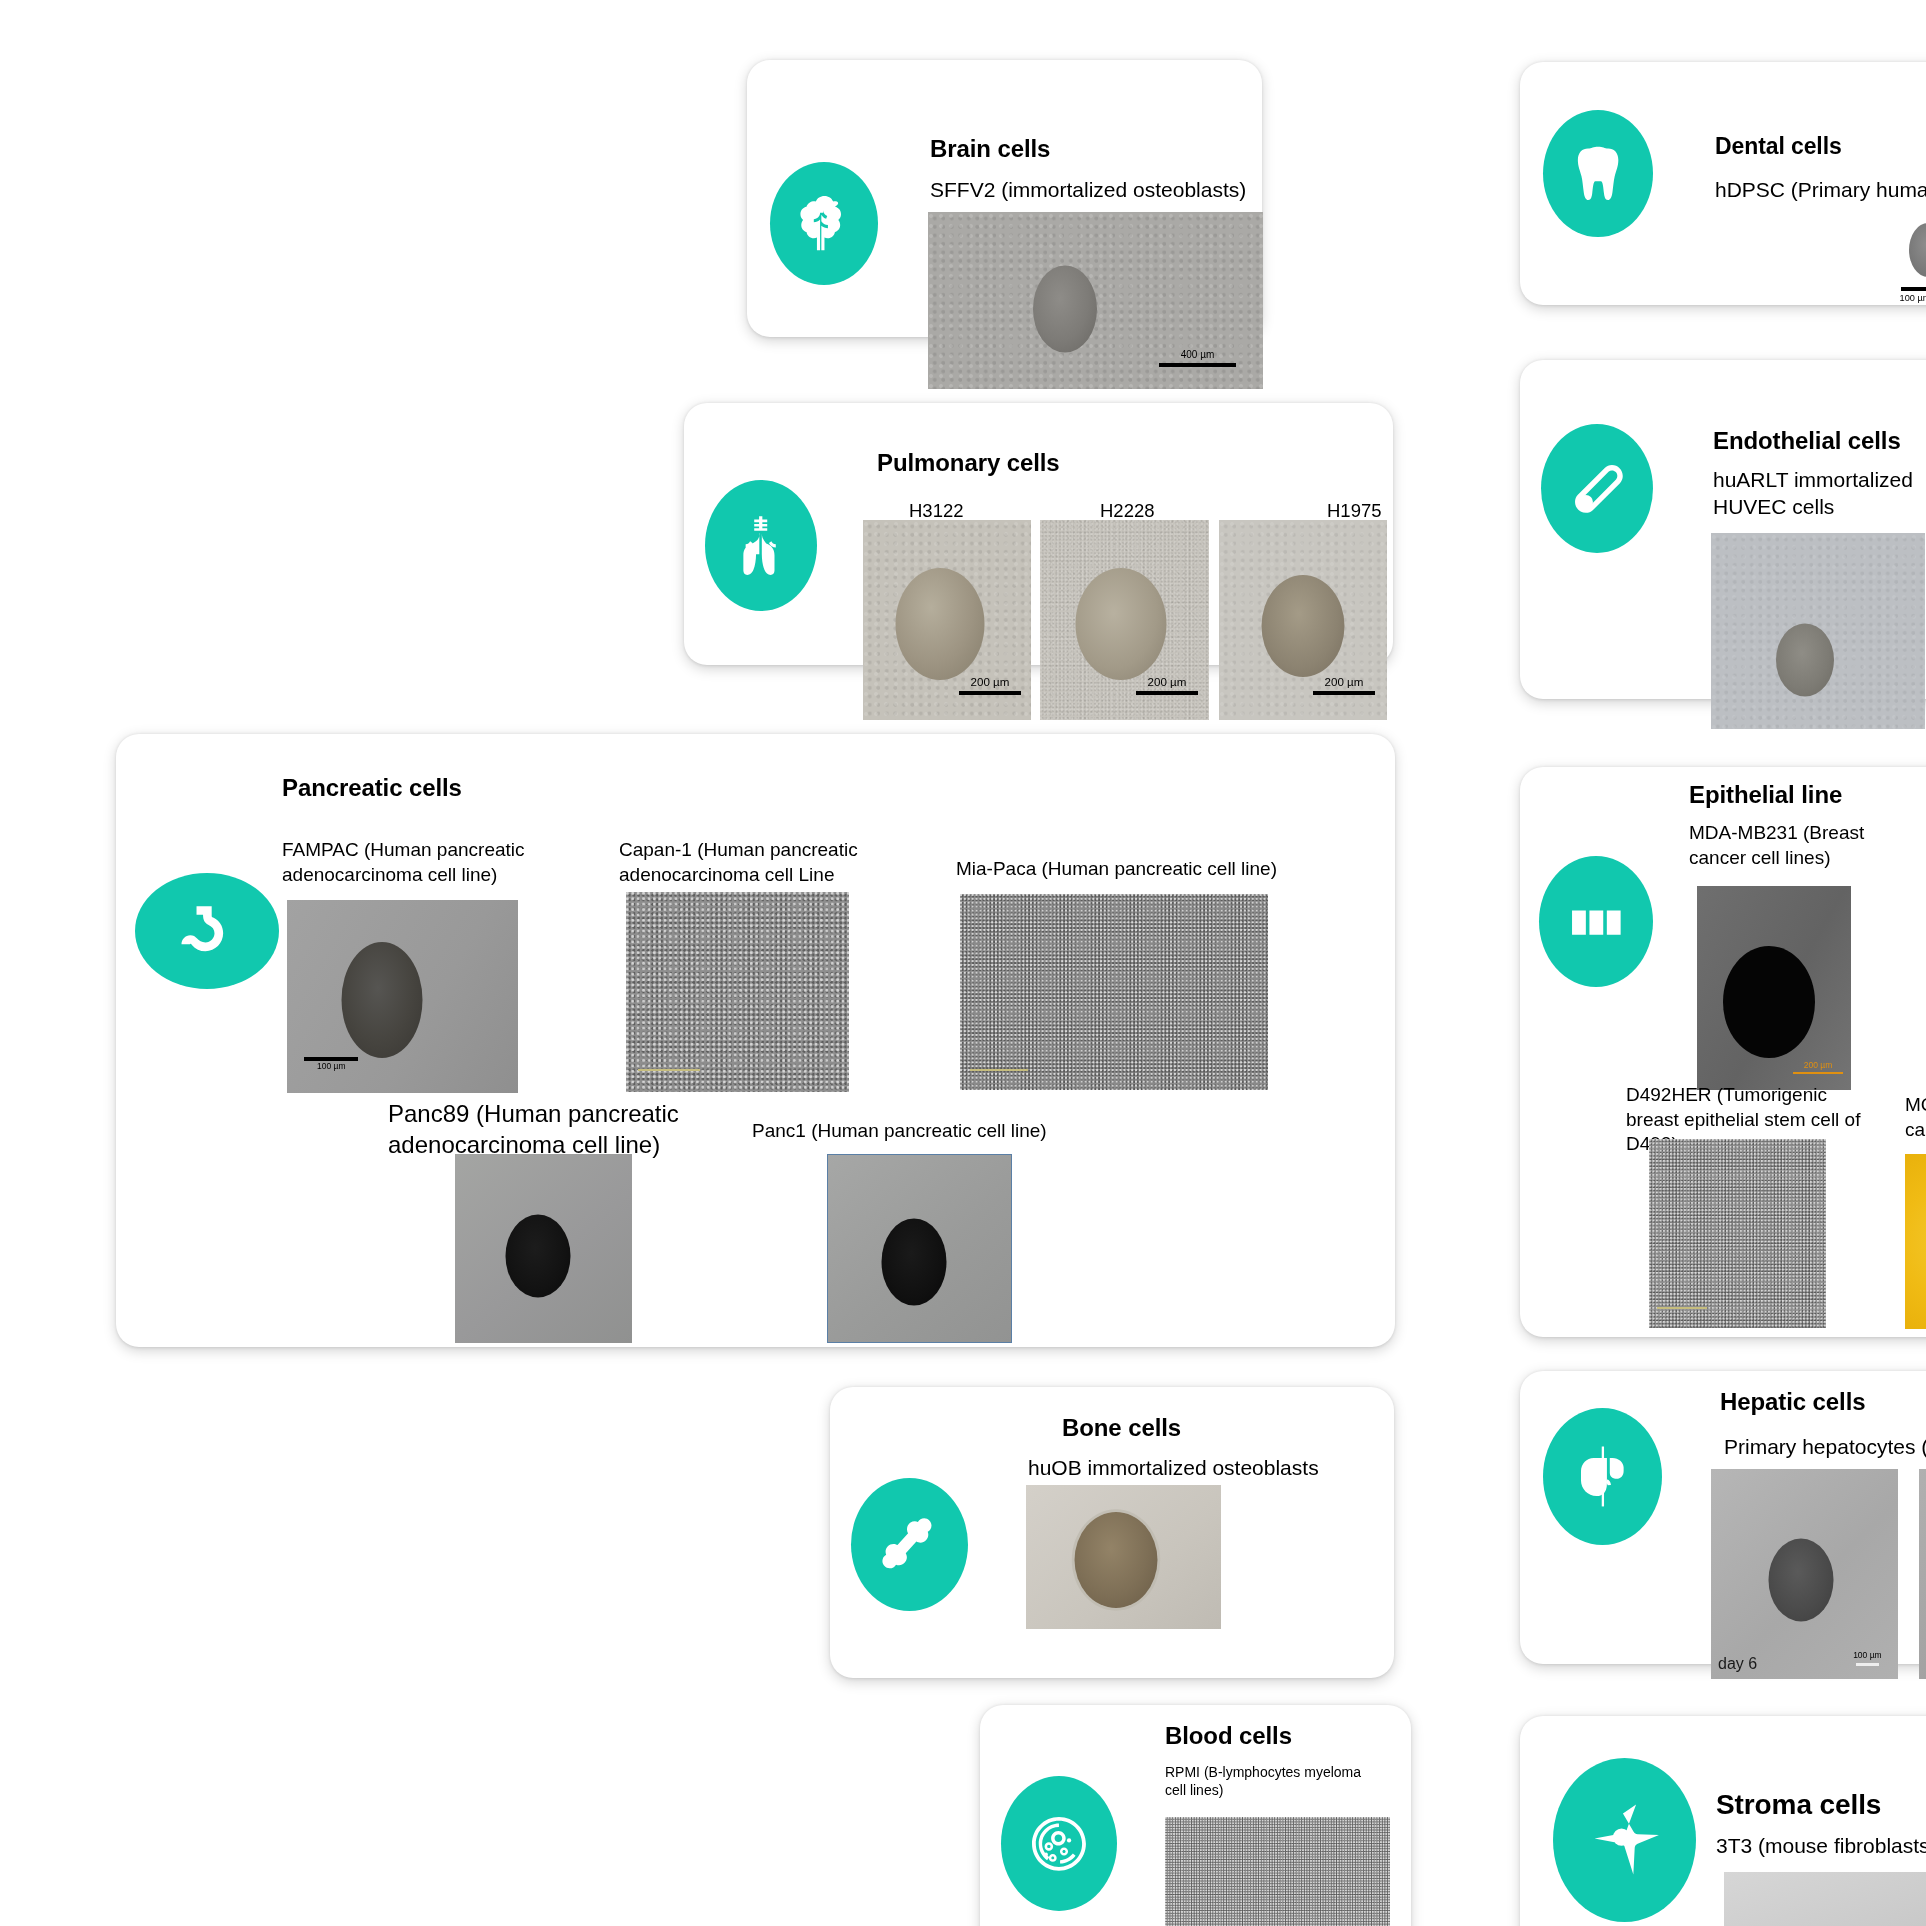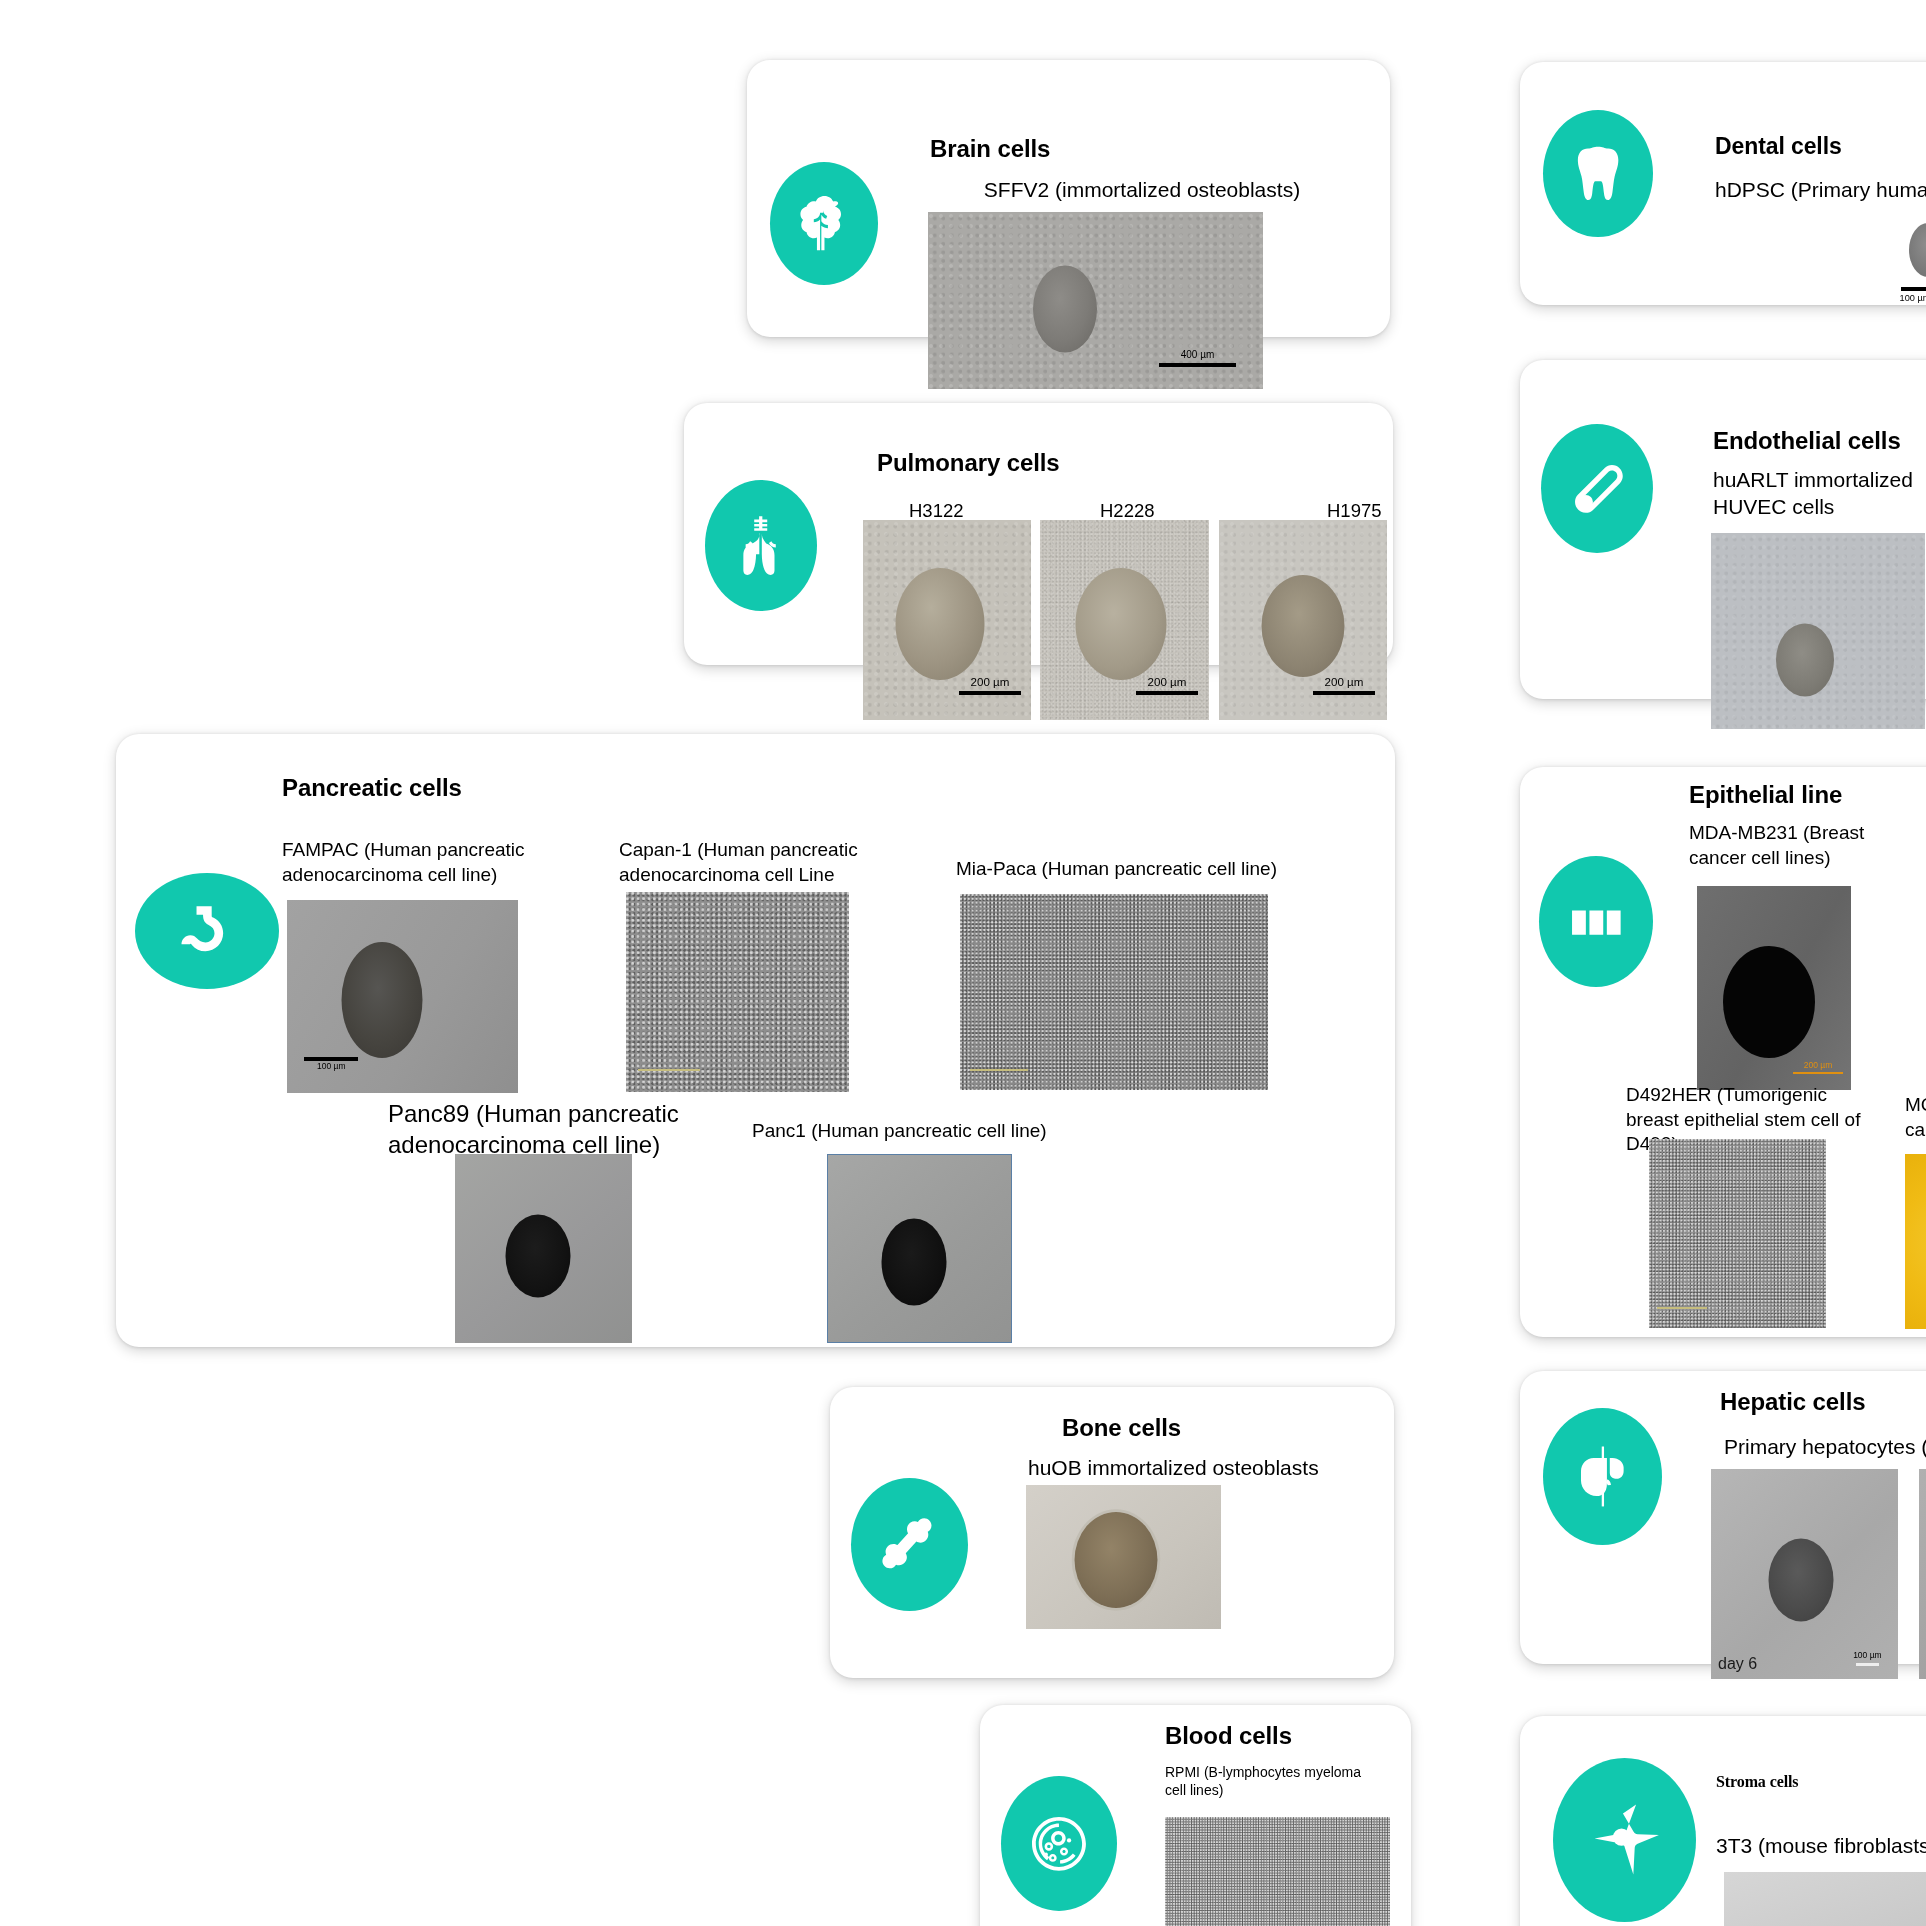--- a/index.html
+++ b/index.html
@@ -83,21 +83,21 @@
       radial-gradient(circle at 30% 40%, rgba(255,255,255,.30) 0 1.5px, transparent 2.3px),
       radial-gradient(circle at 80% 75%, rgba(0,0,0,.18) 0 1.5px, transparent 2.3px);
     background-size:10px 10px, 8.5px 8.5px;
   }
 </style>
 </head>
 <body>
 
 <div class="slide">
 
-  <div class="card" style="left:747px;top:60px;width:643px;height:277px;text-align:center;">
+  <div class="card" style="left:747px;top:60px;width:515px;height:277px;">
     <div class="icon-badge" style="left: 23px; top: 102px; width: 108px; height: 123px; background: rgb(17, 200, 174);">
       <svg viewBox="0 0 64 64" aria-hidden="true">
         <path d="M32 6c-4 0-7 2.2-8.3 5.3C20 10.6 16 12.6 14.8 16.4c-3.4.6-5.8 3.5-5.8 7 0 2.2 1 4.2 2.6 5.5-1.1 1.3-1.8 3-1.8 4.8 0 3.2 2.1 5.9 5 6.8.5 3.4 3.4 6 7 6 1.1 0 2.1-.3 3-.7V58h3V28.6c-1.6 1.6-3.7 2.6-6 2.6v-3c3.3 0 6-2.7 6-6h3v-2.5c0 2.5 1.6 4.6 3.8 5.4l-1 2.8c-2-.7-3.6-2.1-4.6-3.9v6.1c1.3 2.2 3.6 3.7 6.3 3.7v3c-2.4 0-4.6-.9-6.3-2.3V58h3V45.8c.9.4 1.9.7 3 .7 3.6 0 6.5-2.6 7-6 2.9-.9 5-3.6 5-6.8 0-1.8-.7-3.5-1.8-4.8 1.6-1.3 2.6-3.3 2.6-5.5 0-3.5-2.4-6.4-5.8-7C48 12.6 44 10.6 40.3 11.3 39 8.2 36 6 32 6z"></path>
       </svg>
     </div>
     <div class="card-title" style="left:183px;top:75px;font-size:24px;">Brain cells</div>
     <div class="cap" style="left:183px;top:116px;font-size:21px;width:424px;">SFFV2 (immortalized osteoblasts)</div>
 
     <div class="micro" style="left:181px;top:152px;width:335px;height:177px;background:#aaa9a6;">
       <div class="bg tex-soft" style="opacity:.5;"></div>
@@ -347,21 +347,21 @@
     </div>
   </div>
 
   <div class="card" style="left:1520px;top:1716px;width:478px;height:308px;">
     <div class="icon-badge" style="left: 33px; top: 42px; width: 143px; height: 164px; background: rgb(17, 200, 174);">
       <svg viewBox="0 0 64 64" aria-hidden="true">
         <path d="M40.5 6.5 33.6 25.1c-.5 1.2-1.5 2-2.8 2.2L10.5 31l19.1 3.6c1.1.2 2 .9 2.4 1.9L38.5 57l1-19.3c.1-1.3.9-2.4 2.1-2.9L57 28.5l-15.4-.5c-1.2 0-2.3-.7-2.9-1.8L31 13l9.5-6.5z"></path>
         <ellipse cx="30" cy="30" rx="6.2" ry="6.2" fill="#11C8AE"></ellipse>
       </svg>
     </div>
-    <div class="card-title" style="left:196px;top:57px;font-size:16px;font-family:Liberation Serif, serif;">Stroma cells</div>
+    <div class="card-title" style="left:196px;top:73px;font-size:28px;">Stroma cells</div>
     <div class="cap" style="left:196px;top:116px;font-size:21px;">3T3 (mouse fibroblasts)</div>
     <div class="micro" style="left:204px;top:156px;width:223px;height:148px;background:#cfcfcf;">
       <div class="bg" style="background:linear-gradient(160deg,#d6d6d6,#c9c9c9 55%,#c2c2c2);"></div>
 
     </div>
   </div>
 
 </div>
 
 

